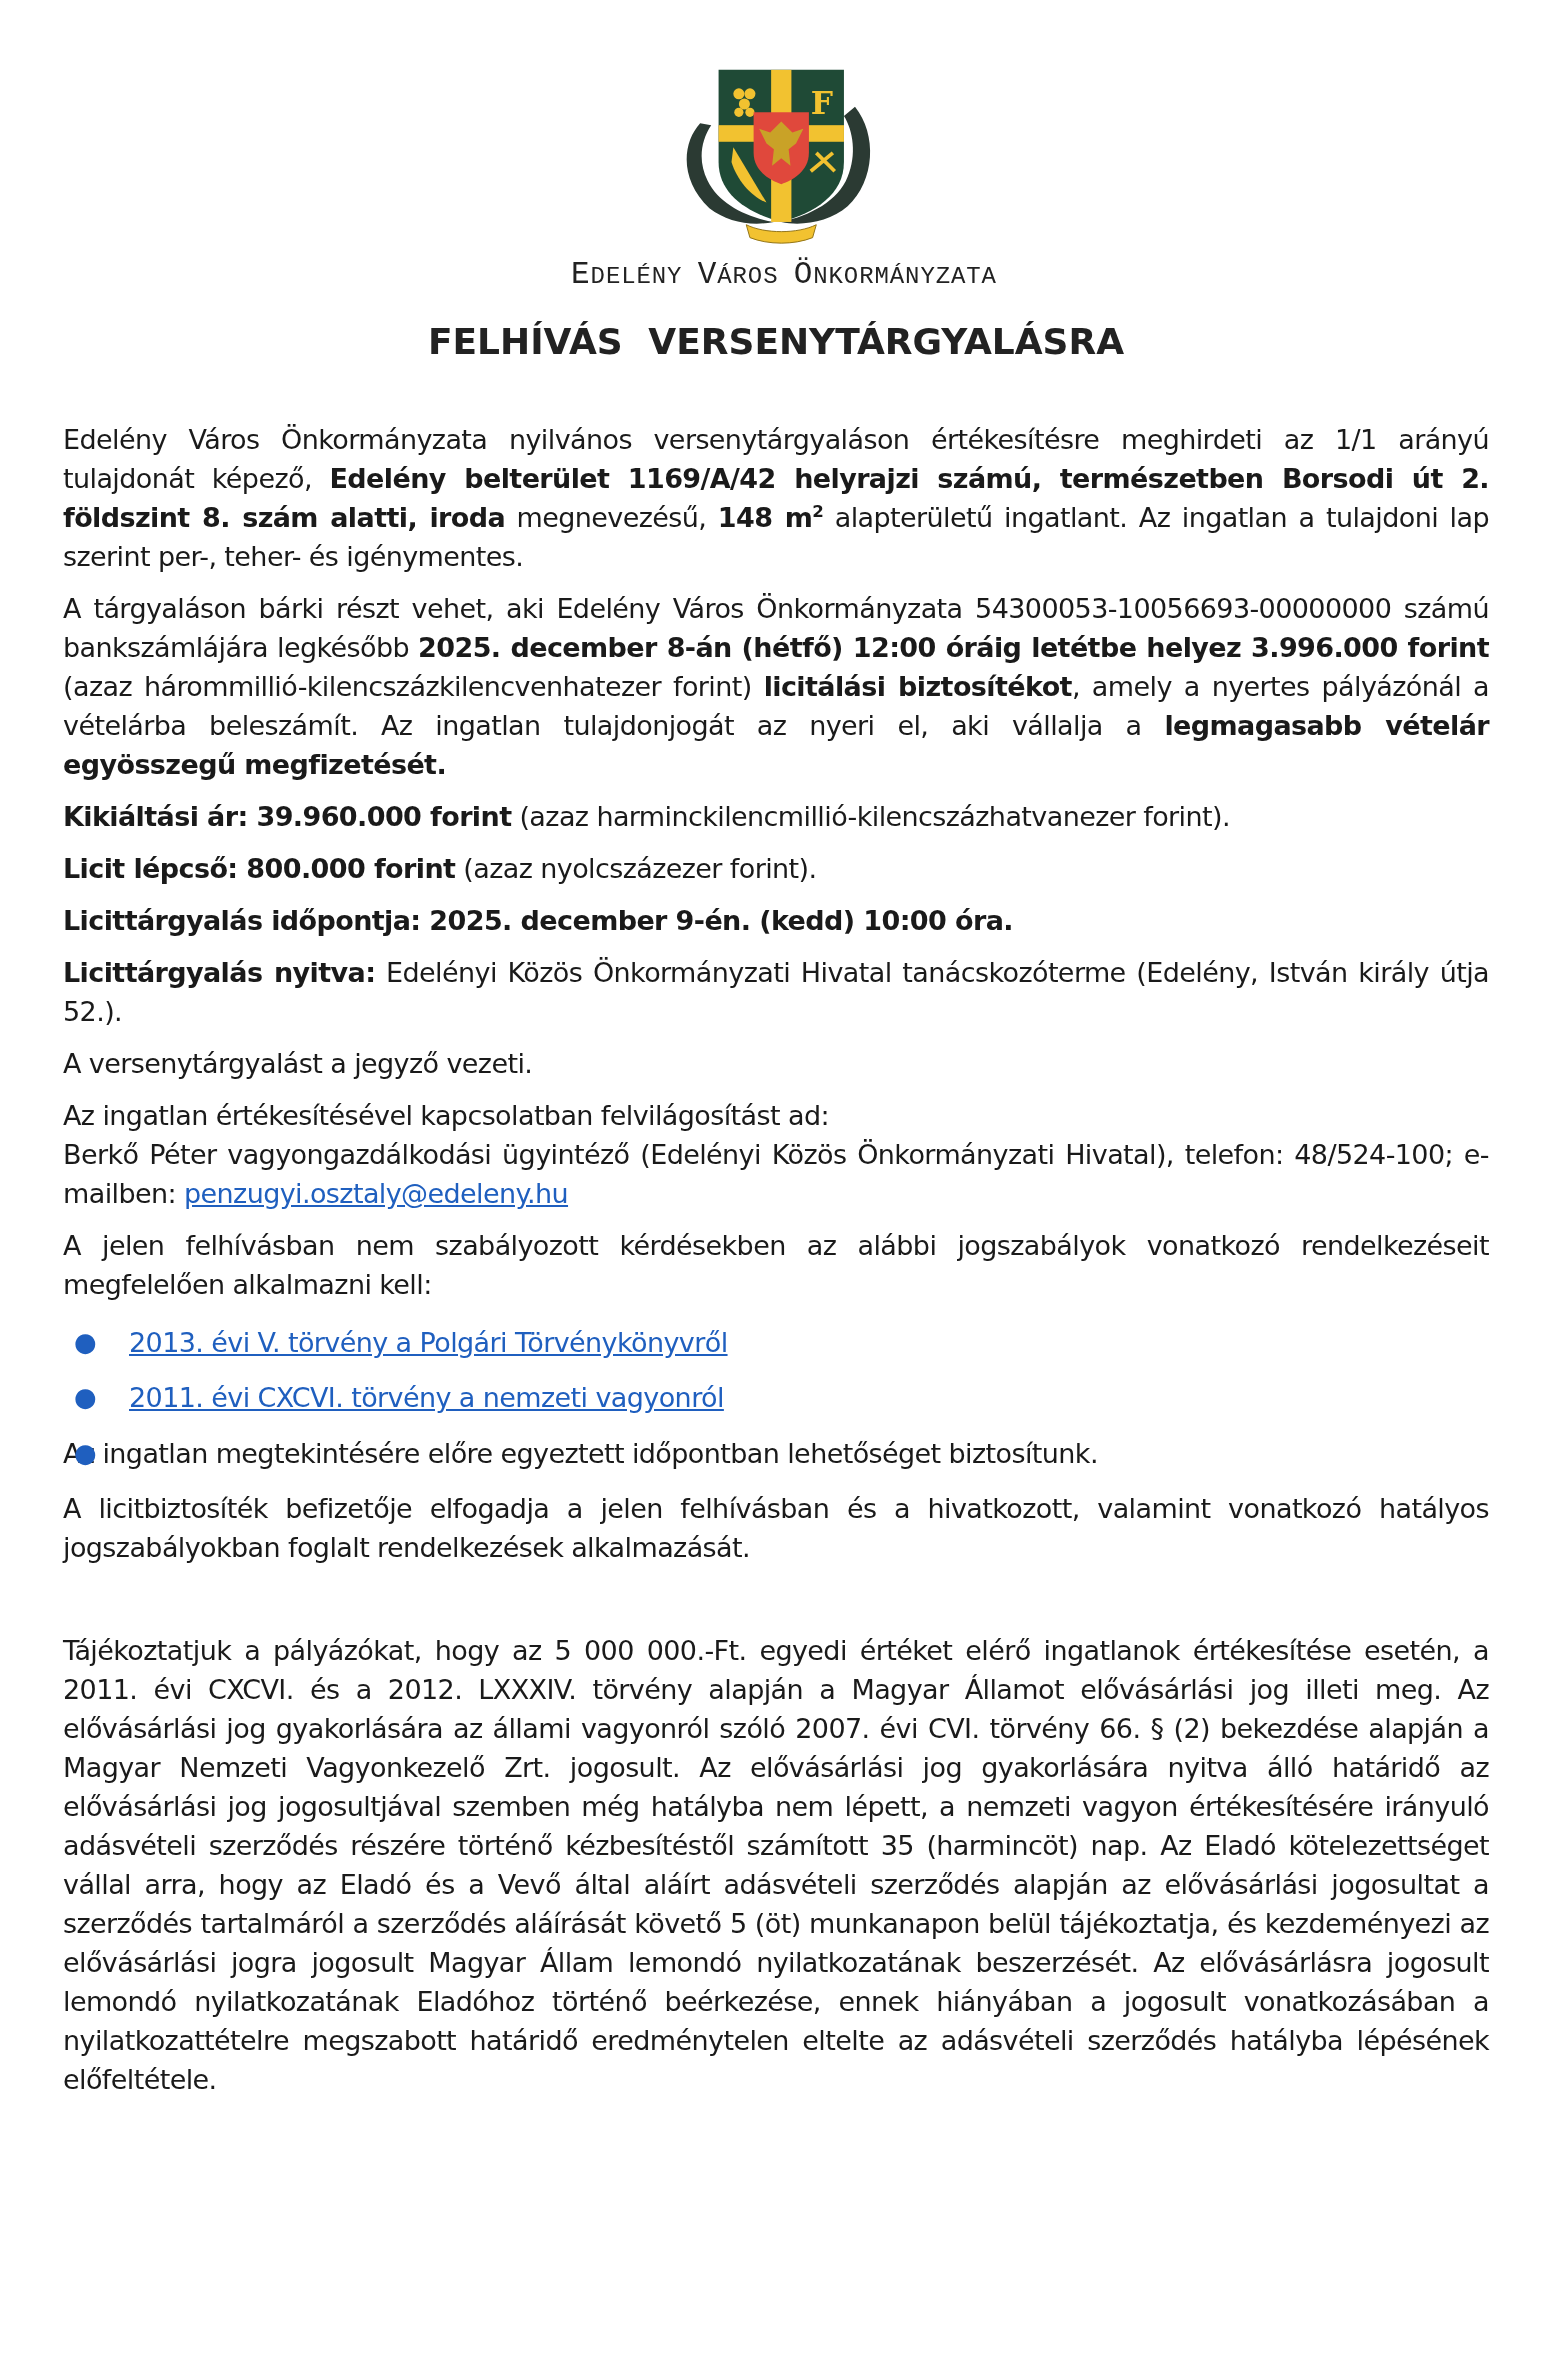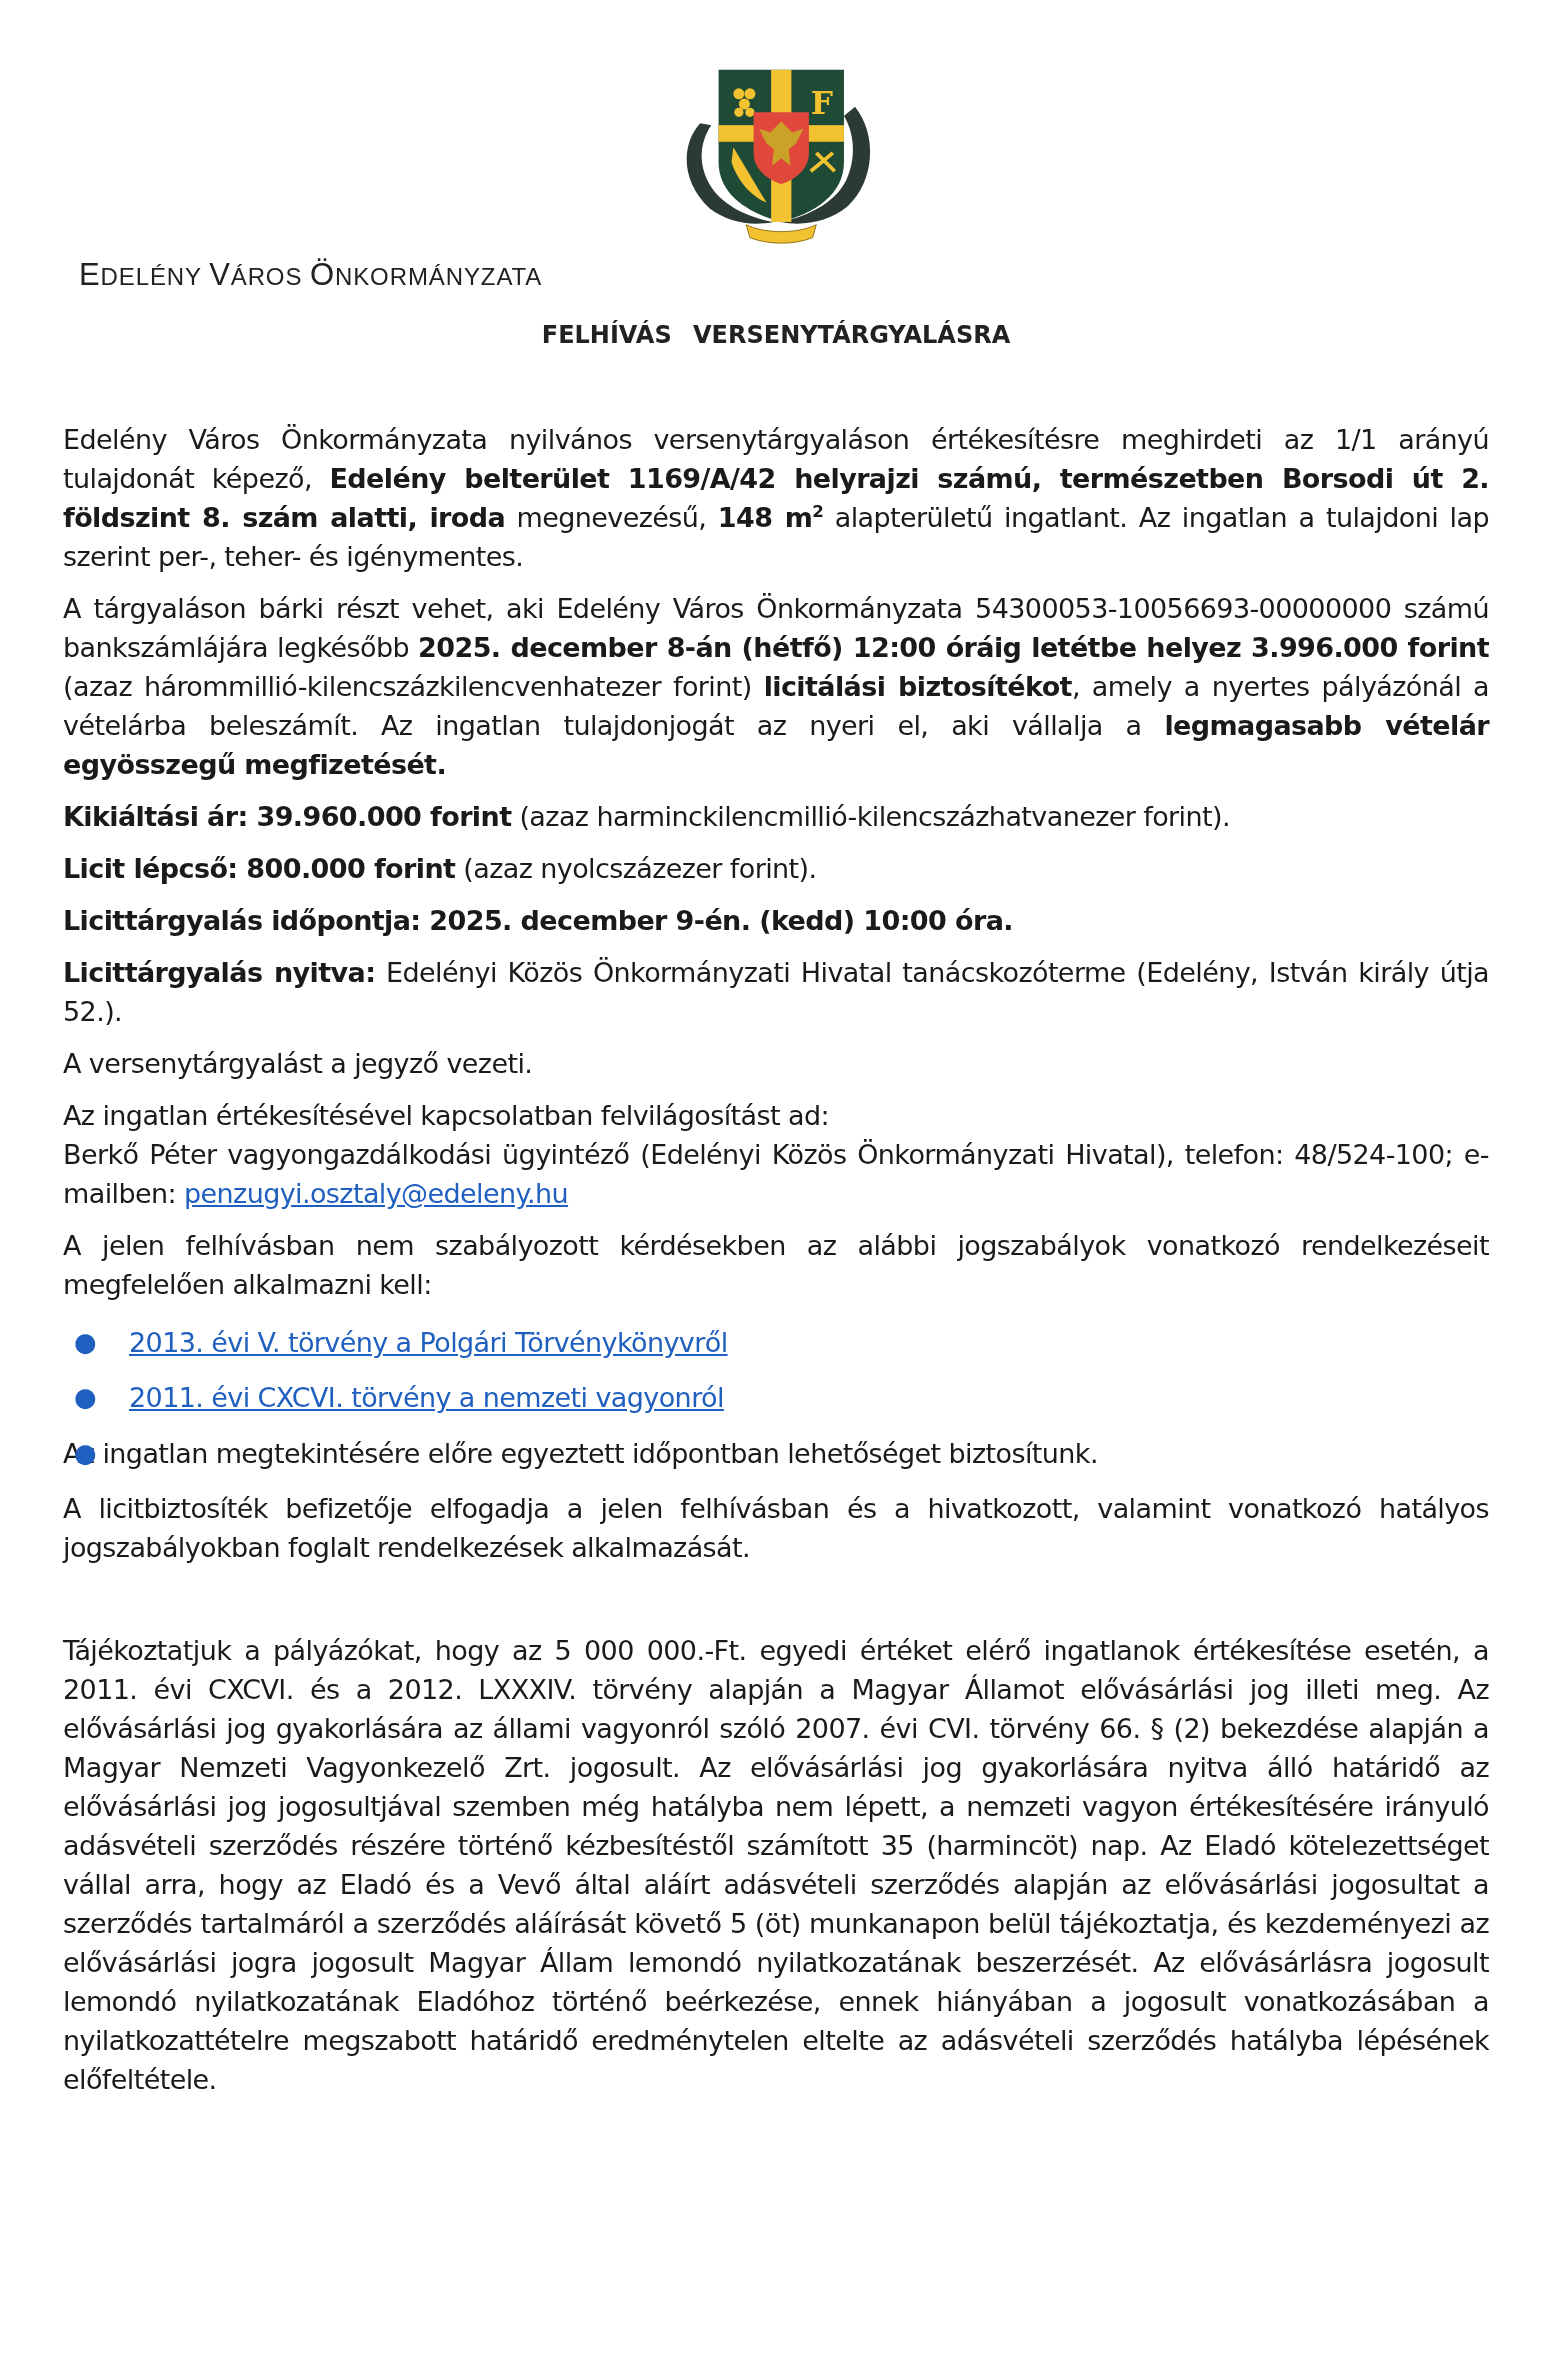--- a/index.html
+++ b/index.html
@@ -19,37 +19,37 @@
   }
   .crest {
     position: absolute;
     left: 600px;
     top: 33px;
     width: 231px;
     height: 212px;
   }
   .org-title {
     position: absolute;
-    left: 16px; width: 1426px;
+    left: 8px; width: 1426px;
     top: 257px;
-    text-align: left;
-    font-family: Liberation Sans, sans-serif;
+    text-align: center;
+    font-family: Liberation Mono, monospace;
     font-size: 31px;
     letter-spacing: 0.9px;
     color: #222;
   }
   .org-title .sc { font-size: 24px; }
   .doc-title {
     position: absolute;
     left: 0; width: 1426px;
     top: 321px;
     text-align: center;
     font-family: "DejaVu Sans", sans-serif;
     font-weight: bold;
-    font-size: 24px;
+    font-size: 36px;
     color: #222;
     word-spacing: 13px;
   }
   .content {
     position: absolute;
     left: 0;
     top: 420px;
     width: 1426px;
     font-size: 27px;
     line-height: 39px;

